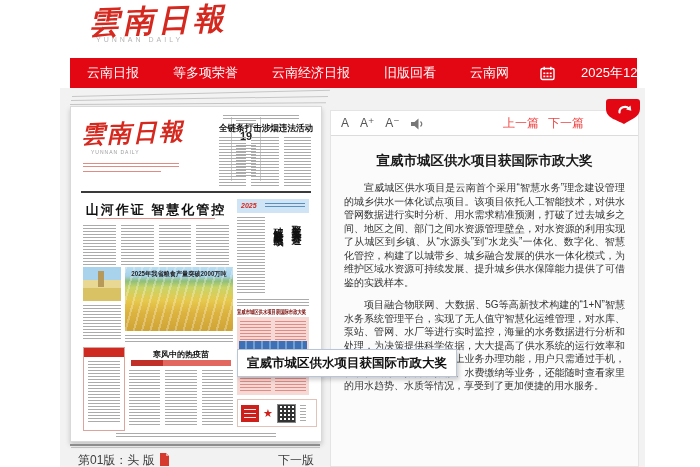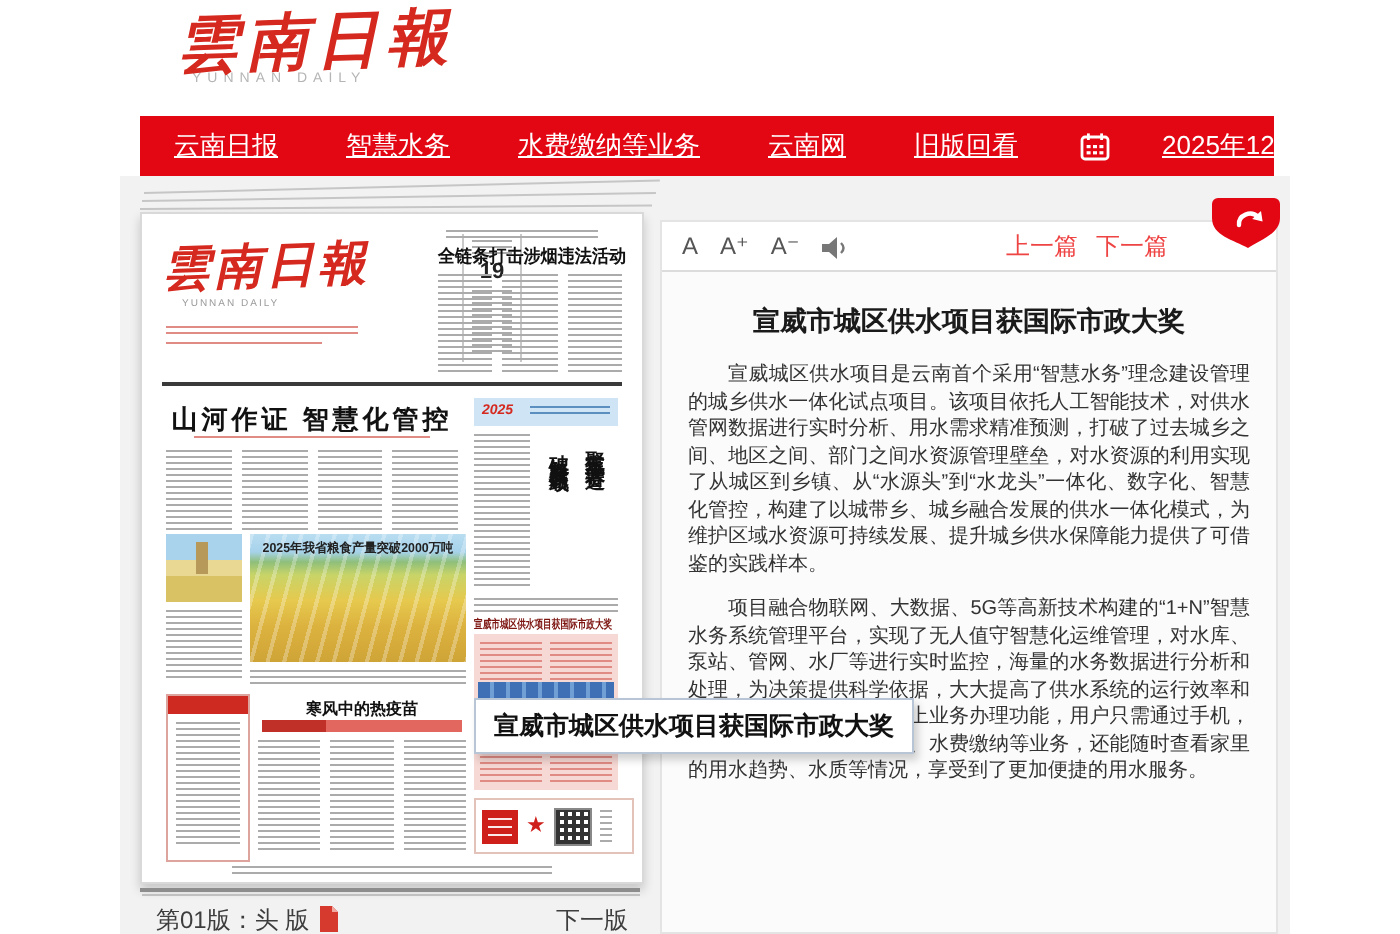--- a/index.html
+++ b/index.html
@@ -8,21 +8,21 @@
 
   
   .site-header{position:absolute;left:0;top:0;width:700px;height:58px;background:#fff;}
   .logo{position:absolute;left:88px;top:4px;cursor:pointer;}
   .logo-cn{font-family:"Liberation Serif","DejaVu Serif",serif;font-size:31px;font-weight:bold;
            font-style:italic;color:#d5281e;letter-spacing:4px;transform:rotate(-2deg);line-height:34px;}
   .logo-en{font-size:7px;color:#b5b5b5;letter-spacing:3px;padding-left:8px;margin-top:-2px;}
 
   
   .topnav{position:absolute;left:70px;top:58px;width:567px;height:30px;background:#e30613;
-          display:flex;align-items:center;color:#fff;text-decoration:underline;}
+          display:flex;align-items:center;color:#fff;}
   .nav-item{font-size:13px;line-height:30px;padding:0 17px;cursor:pointer;white-space:nowrap;}
   .nav-cal{margin-left:14px;display:flex;align-items:center;}
   .nav-date{font-size:13px;margin-left:26px;margin-right:18px;white-space:nowrap;}
 
   
   .content-bg{position:absolute;left:60px;top:88px;width:585px;height:379px;background:#f2f2f2;}
 
   .stack-line{position:absolute;height:1px;background:#c6c6c6;transform-origin:left center;}
 
   
@@ -133,24 +133,24 @@
 
   <div class="site-header">
     <div class="logo">
       <div class="logo-cn">雲南日報</div>
       <div class="logo-en">YUNNAN DAILY</div>
     </div>
   </div>
 
   <div class="topnav">
     <span class="nav-item">云南日报</span>
-    <span class="nav-item">智慧水务</span>
-    <span class="nav-item">水费缴纳等业务</span>
+    <span class="nav-item">等多项荣誉</span>
+    <span class="nav-item">云南经济日报</span>
+    <span class="nav-item">旧版回看</span>
     <span class="nav-item">云南网</span>
-    <span class="nav-item">旧版回看</span>
     <span class="nav-cal">
       <svg width="15" height="15" viewBox="0 0 15 15">
         <rect x="1" y="2.5" width="13" height="11" rx="1.5" fill="none" stroke="#fff" stroke-width="1.4"></rect>
         <line x1="4.2" y1="0.7" x2="4.2" y2="4" stroke="#fff" stroke-width="1.4"></line>
         <line x1="10.8" y1="0.7" x2="10.8" y2="4" stroke="#fff" stroke-width="1.4"></line>
         <rect x="3.3" y="6.5" width="2" height="1.6" fill="#fff"></rect>
         <rect x="6.5" y="6.5" width="2" height="1.6" fill="#fff"></rect>
         <rect x="9.7" y="6.5" width="2" height="1.6" fill="#fff"></rect>
         <rect x="3.3" y="9.6" width="2" height="1.6" fill="#fff"></rect>
         <rect x="6.5" y="9.6" width="2" height="1.6" fill="#fff"></rect>

